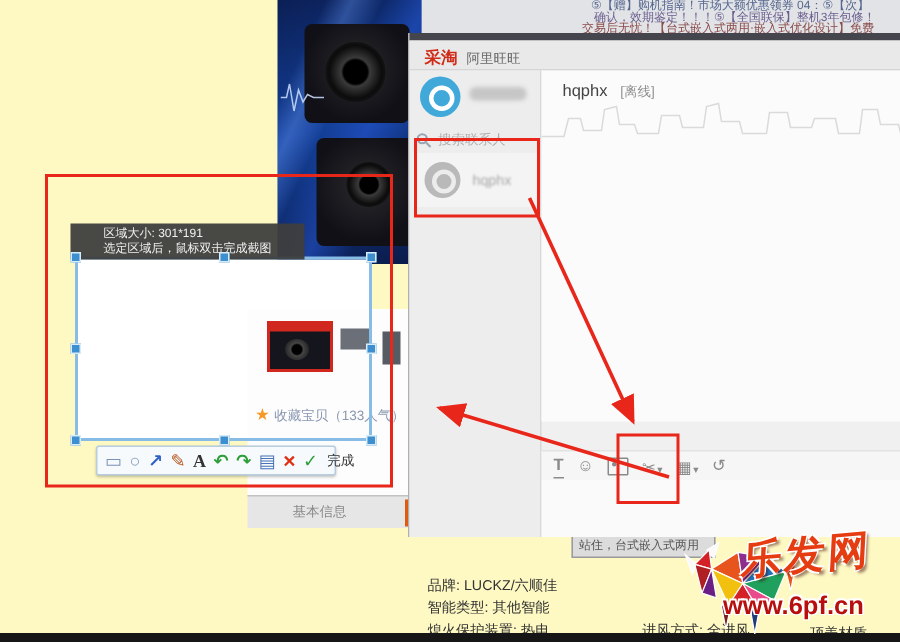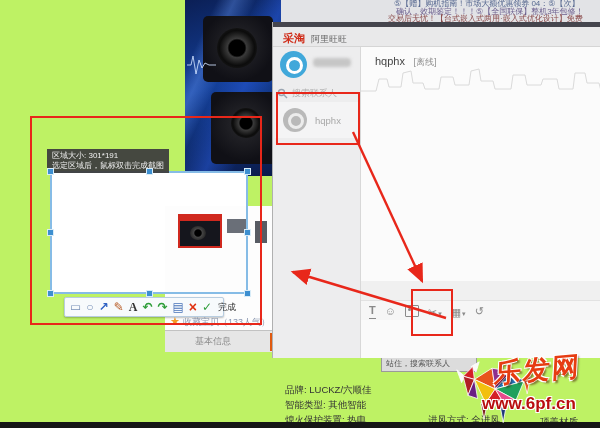--- a/index.html
+++ b/index.html
@@ -1,16 +1,16 @@
 <!DOCTYPE html>
 <html><head>
 <meta charset="utf-8">
 <style>
   html,body{margin:0;padding:0;background:#888;}
-  .stage{position:relative;width:600px;height:428px;overflow:hidden;background:#bef264;
+  .stage{position:relative;width:600px;height:428px;overflow:hidden;background:#fef9c3;
          font-family:"Liberation Sans","DejaVu Sans",sans-serif;}
   .abs{position:absolute;}
 
   
   .promo-strip{left:278px;top:0;width:322px;height:23px;background:#e2e3e6;overflow:hidden;}
   .promo-line{font-size:8px;line-height:7.5px;white-space:nowrap;color:#55678f;}
   .pl1{padding-left:116px;} .pl2{padding-left:118px;color:#6b5f8f;} .pl3{padding-left:110px;color:#8a4a4a;font-family:Liberation Serif, serif;}
 
   .banner-img{left:185px;top:0;width:96px;height:176px;
     background:
@@ -27,21 +27,21 @@
     letter-spacing:1px;white-space:nowrap;overflow:hidden;}
   .banner-plus{color:#f3b2a9;font-weight:normal;}
 
   .white-panel{left:165px;top:206px;width:116px;height:124px;background:#fdfdfd;}
   .thumb-main{left:13px;top:8px;width:44px;height:34px;background:#15161d;border:2px solid #d0281e;box-sizing:border-box;}
   .thumb-strip{left:0;top:0;width:100%;height:5px;background:#d0281e;}
   .tburner{left:10px;top:10px;width:16px;height:14px;border-radius:50%;
     background:radial-gradient(circle,#000 30%,#444 40%,#111 100%);}
   .thumb2{left:62px;top:13px;width:20px;height:14px;background:#6a6f78;}
   .thumb3{left:90px;top:15px;width:12px;height:22px;background:#575b63;}
-  .star-row{left:5px;top:64px;font-size:9px;color:#8a97b0;white-space:nowrap;margin-top:45px;}
+  .star-row{left:5px;top:64px;font-size:9px;color:#8a97b0;white-space:nowrap;}
   .star{color:#f59a23;font-size:11px;margin-right:3px;}
 
   .tab-bar{left:165px;top:330px;width:116px;height:22px;background:#e6e6e6;border-top:1px solid #c2c2c2;box-sizing:border-box;}
   .tab-label{font-size:9px;color:#888;line-height:21px;padding-left:30px;}
   .tab-chip{right:0;top:2px;width:11px;height:18px;background:#e05a10;}
 
   .bubble{left:381px;top:355px;width:96px;height:17px;background:#dcdcdc;border:1px solid #9a9a9a;
     box-sizing:border-box;font-size:8px;color:#555;line-height:15px;padding-left:4px;white-space:nowrap;overflow:hidden;}
   .spec{font-size:9.5px;color:#333;white-space:nowrap;}
   .sp1{left:285px;top:384px;} .sp2{left:285px;top:399px;} .sp3{left:285px;top:414px;}
@@ -74,21 +74,21 @@
     box-sizing:border-box;display:flex;align-items:center;gap:9px;padding-left:8px;color:#8a8a8a;}
   .ct-icon{font-size:11px;line-height:16px;}
   .ct-font{font-weight:bold;border-bottom:1px solid #8a8a8a;}
   .pic-icon{width:12px;height:10px;border:1px solid #8a8a8a;border-radius:1px;position:relative;}
   .pic-icon::after{content:"";position:absolute;left:2px;top:2px;width:3px;height:3px;border-radius:50%;background:#8a8a8a;}
   .caret{font-size:7px;margin-left:1px;color:#8a8a8a;}
   .chat-input{left:0;top:273px;width:240px;height:38px;background:#fafafa;}
 
   
   .snip-tooltip{left:47px;top:149px;background:rgba(62,62,62,.95);color:#f0f0f0;font-size:8px;
-    line-height:10px;padding:2px 5px;white-space:nowrap;z-index:30;}
+    line-height:10px;padding:2px 22px;white-space:nowrap;z-index:30;}
   .selection-border{left:50px;top:171px;width:198px;height:123px;border:2px solid #86bce6;box-sizing:border-box;z-index:28;}
   .sel-interior{left:52px;top:173px;width:194px;height:119px;background:#fff;}
   .handle{width:5px;height:5px;background:#3d8fd0;border:1px solid #d8ecf8;box-sizing:content-box;z-index:31;}
   .h1{left:47px;top:168px;} .h2{left:146px;top:168px;} .h3{left:244px;top:168px;}
   .h4{left:47px;top:229px;} .h5{left:244px;top:229px;}
   .h6{left:47px;top:290px;} .h7{left:146px;top:290px;} .h8{left:244px;top:290px;}
   .snip-toolbar{left:64px;top:297px;width:160px;height:20px;background:#f7fafc;border:1px solid #b8cde0;border-radius:2px;
     box-sizing:border-box;display:flex;align-items:center;gap:5px;padding:0 5px;z-index:32;box-shadow:0 1px 2px rgba(0,0,0,.25);}
   .st-icon{font-size:12px;line-height:16px;width:12px;text-align:center;}
   .i-shape{color:#7a92b8;} .i-arrow{color:#2f62c4;font-weight:bold;} .i-brush{color:#b5541c;}
@@ -146,21 +146,21 @@
     <div class="abs thumb2"></div>
     <div class="abs thumb3"></div>
     <div class="abs star-row"><span class="star">★</span><span>收藏宝贝（133人气）</span></div>
   </div>
 
   <div class="abs tab-bar">
     <div class="tab-label">基本信息</div>
     <div class="abs tab-chip"></div>
   </div>
 
-  <div class="abs bubble">站住，搜索联系人</div>
+  <div class="abs bubble">站住，台式嵌入式两用</div>
   <div class="abs spec sp1">品牌: LUCKZ/六顺佳</div>
   <div class="abs spec sp2">智能类型: 其他智能</div>
   <div class="abs spec sp3">熄火保护装置: 热电</div>
   <div class="abs spec sp4">进风方式: 全进风</div>
   <div class="abs spec sp5">顶盖材质</div>
   <div class="abs bottom-bar"></div>
 
   <div class="abs chat-window">
     <div class="abs chat-titlebar"></div>
     <div class="abs chat-header">

